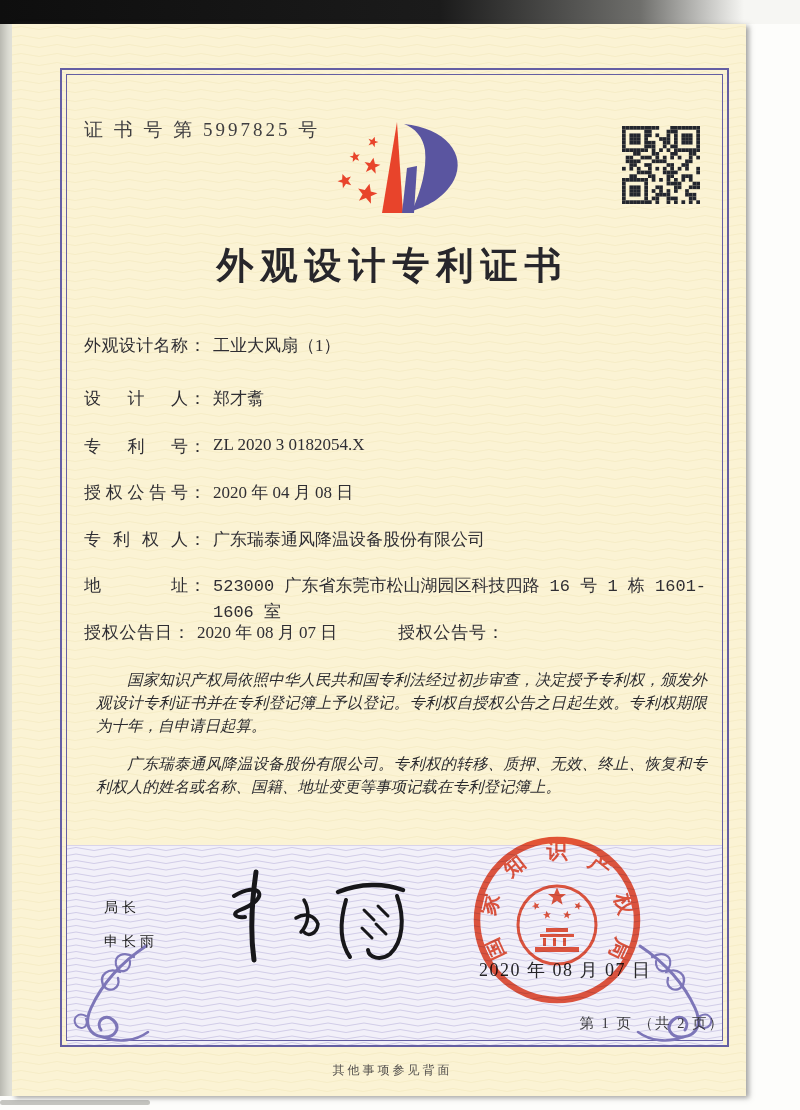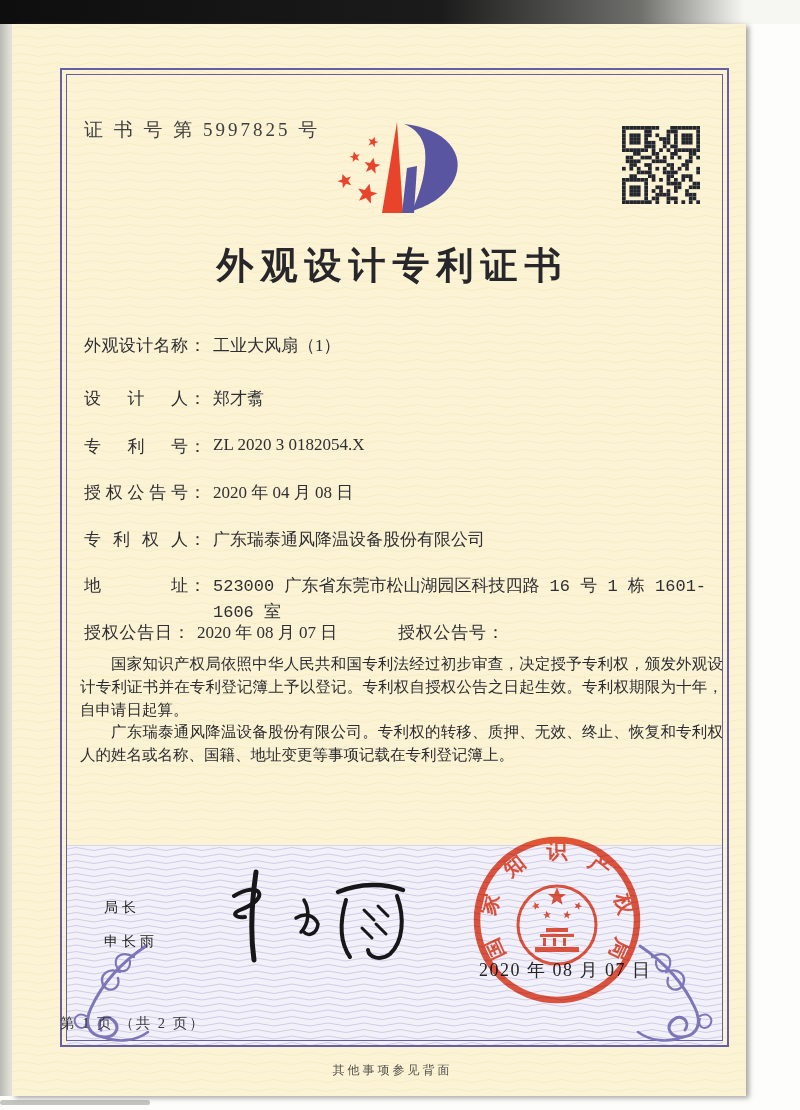--- a/index.html
+++ b/index.html
@@ -31,26 +31,26 @@
     letter-spacing:7px;color:#27262b;}
   .field-row{left:84px;display:flex;font-size:17px;color:var(--text-main,#2f2e33);}
   .field-label{display:inline-block;width:104px;text-align:justify;text-align-last:justify;}
   .field-colon{margin:0 7px 0 1px;}
   .field-value{white-space:pre-wrap;}
   .addr .field-value{width:505px;line-height:26px;}
   .grant2{position:absolute;left:314px;top:0;display:flex;}
   .grant2 .field-label{width:88px;}
   .paras{left:80px;top:653px;width:643px;font-size:15.5px;line-height:22.8px;
     color:#2c2c30;text-align:justify;}
-  .paras p{margin:0;text-indent:2em;}
+  .paras p{margin:16px;text-indent:2em;font-style:italic;}
   .commissioner{left:104px;font-size:14px;color:#222;letter-spacing:4px;}
   .sig{left:218px;top:866px;width:205px;height:100px;}
   .seal{left:467px;top:830px;width:180px;height:180px;mix-blend-mode:multiply;opacity:.92;}
   .seal-date{left:479px;top:958px;font-size:18px;letter-spacing:1.5px;color:#252528;}
-  .page-info{left:60px;top:1014px;width:665px;text-align:left;font-size:14.5px;
+  .page-info{left:60px;top:1014px;width:665px;text-align:right;font-size:14.5px;
     letter-spacing:2px;color:#3a3a3e;}
   .footer-note{left:60px;top:1062px;width:665px;text-align:center;font-size:12px;
     letter-spacing:3px;color:#55524f;}
   .qr{left:622px;top:126px;width:78px;height:78px;}
   .logo{left:325px;top:112px;width:160px;height:128px;}
 </style>
 </head>
 <body>
 
 <div class="abs scan-top"></div>

